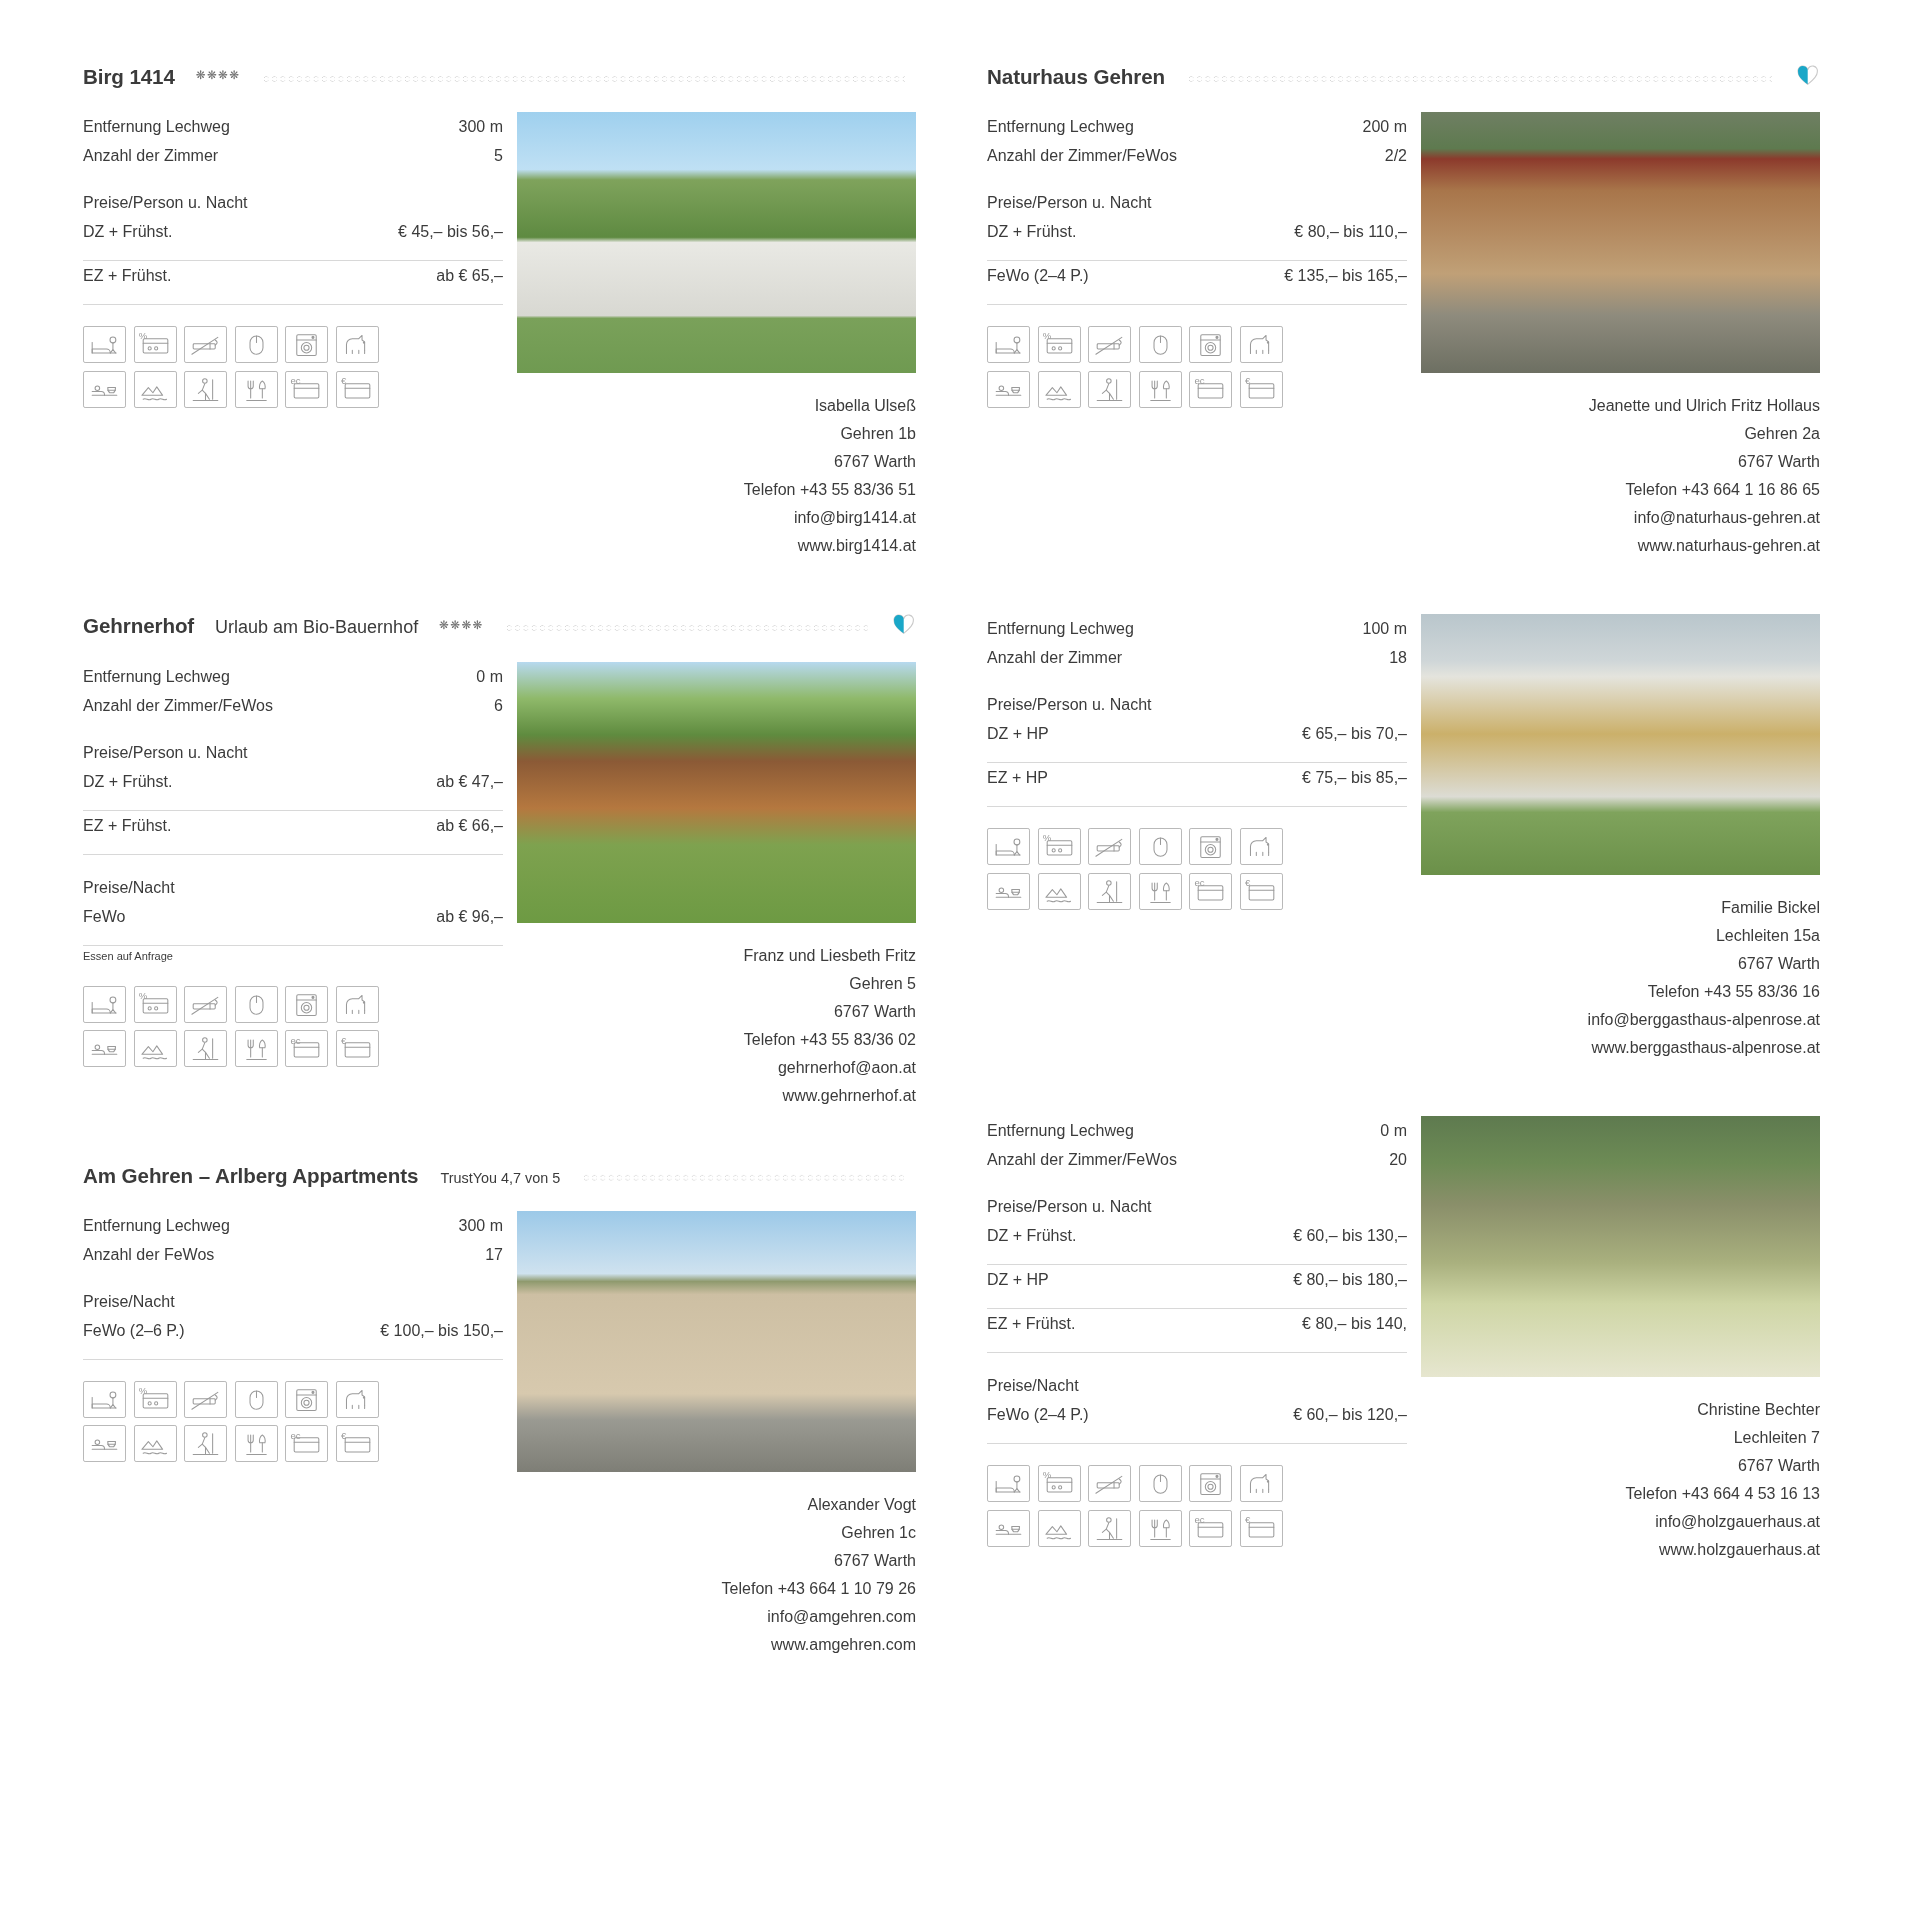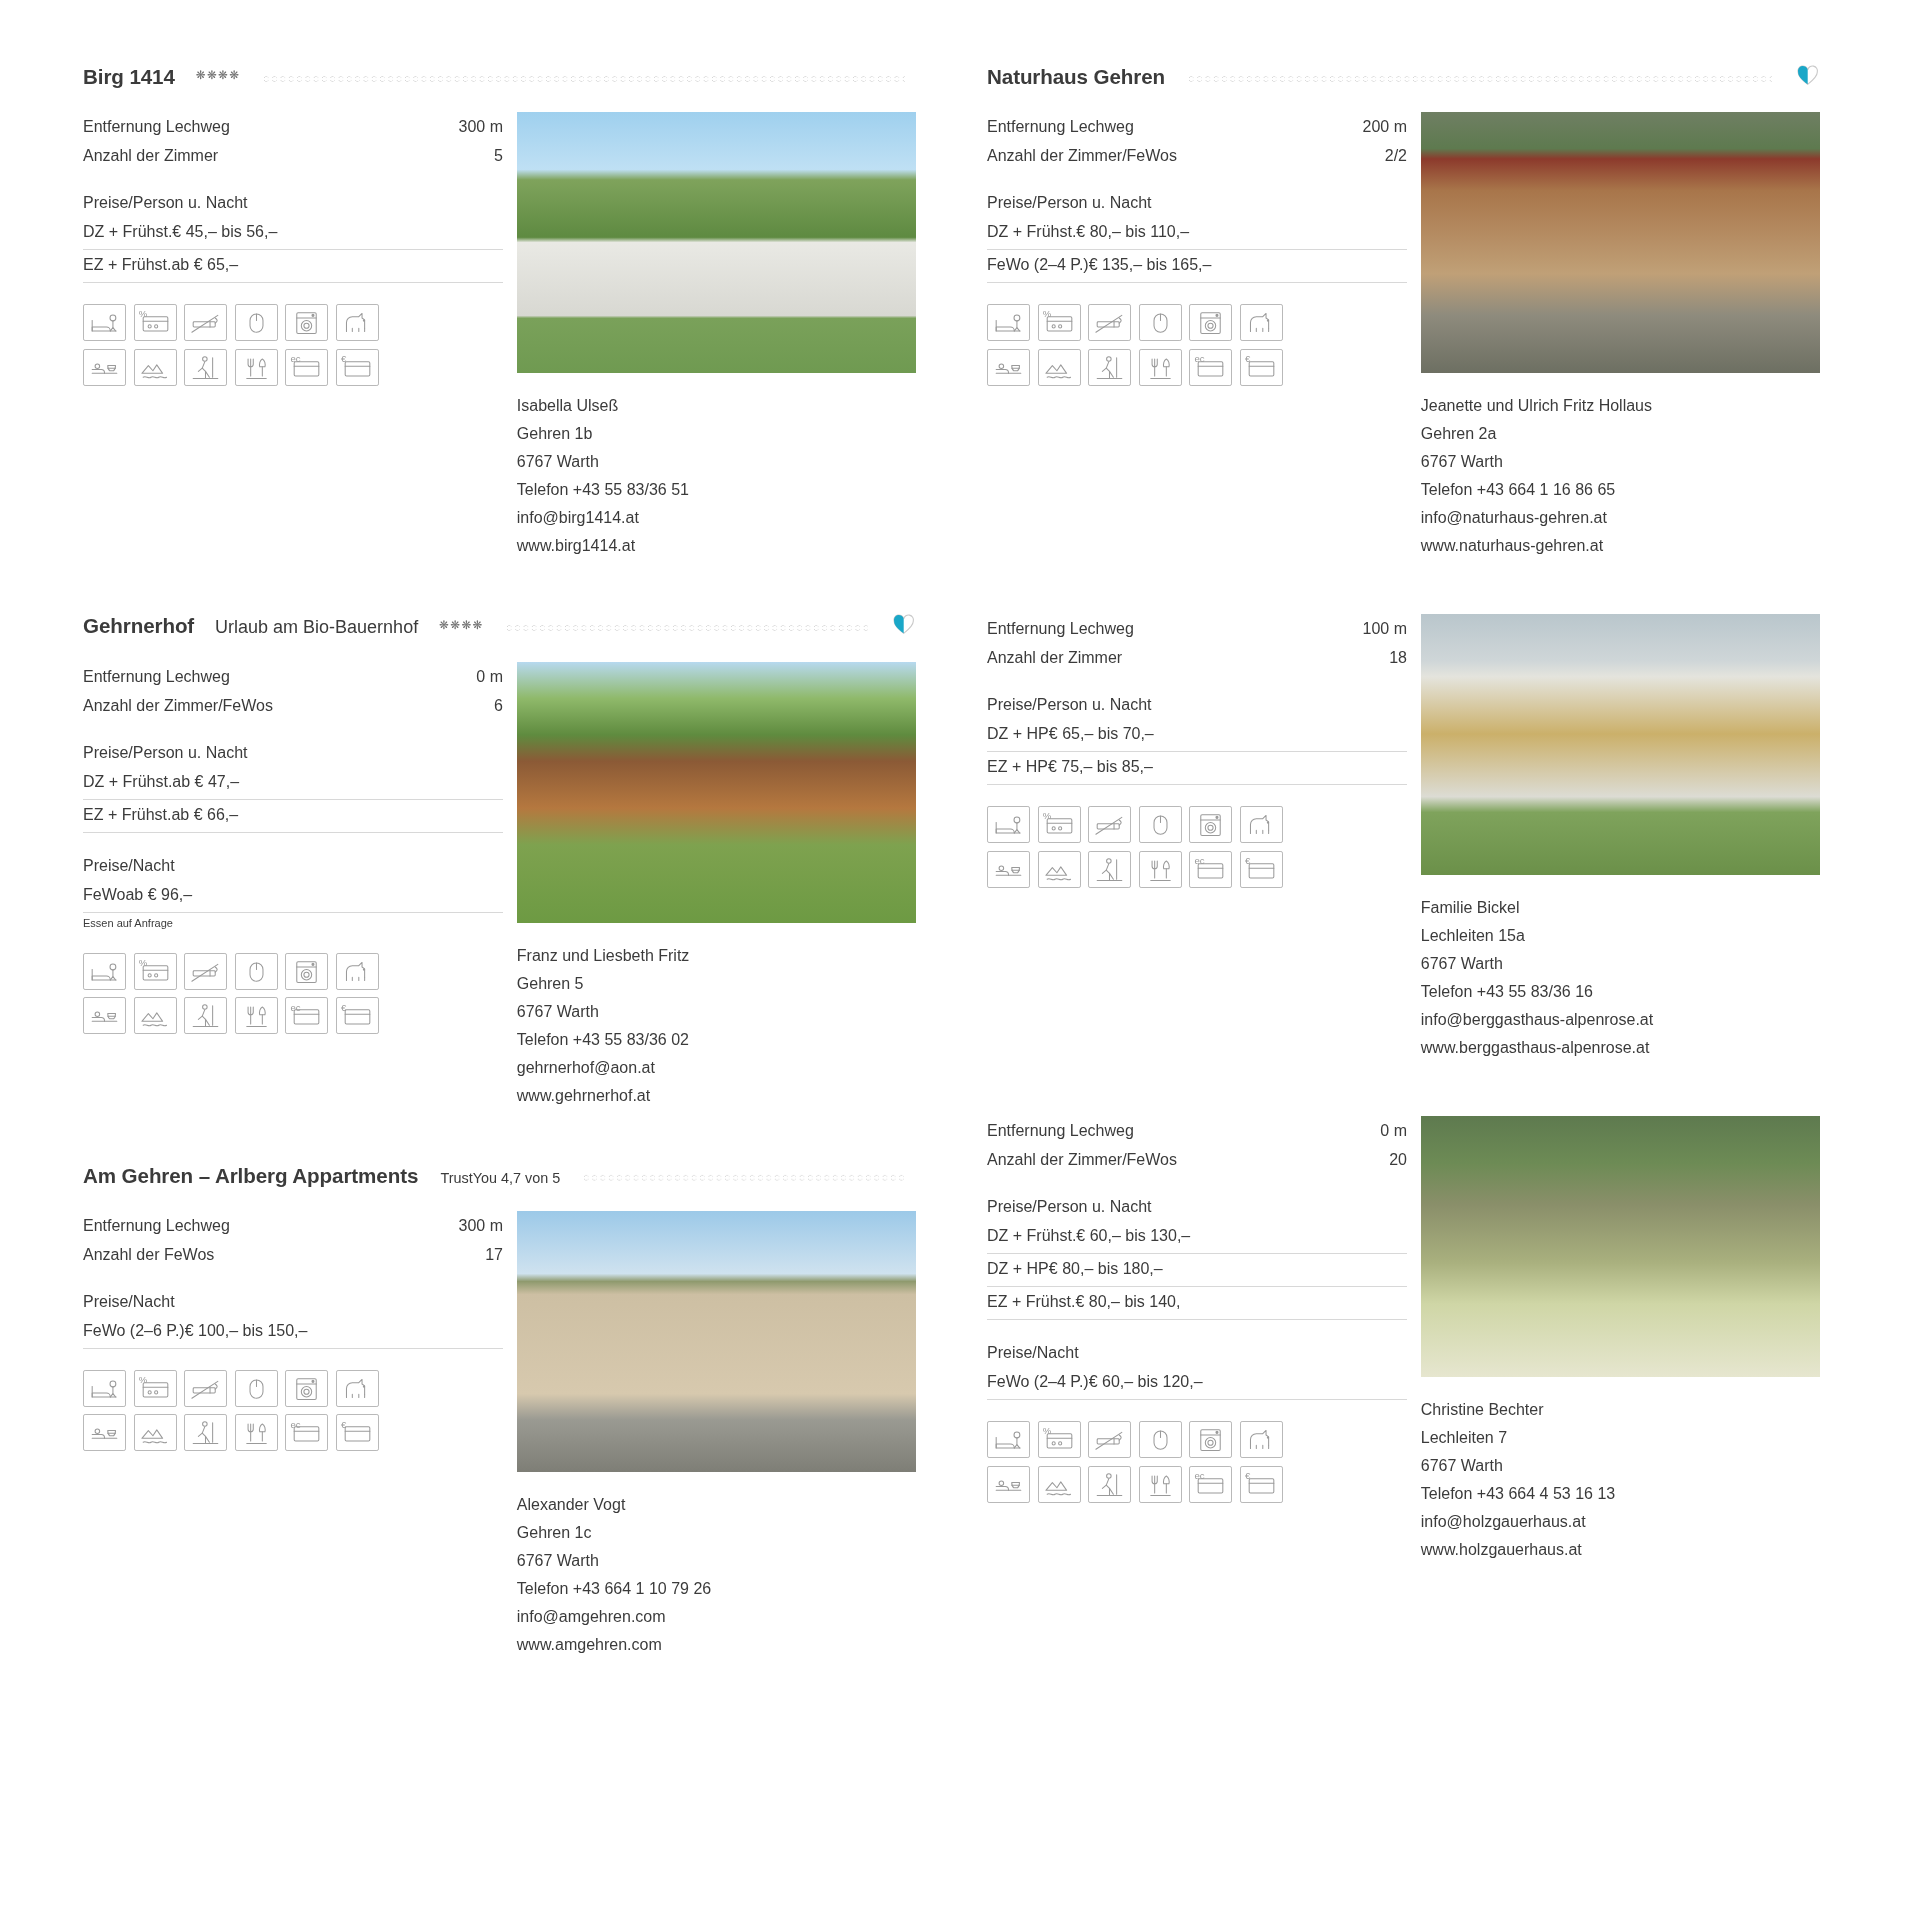--- a/index.html
+++ b/index.html
@@ -98,25 +98,26 @@
   }
   .kv .val { font-variant-numeric: tabular-nums; }
   .gap-sm { height: 18px; }
   .section-label {
     font-size: 16px;
     line-height: 29px;
     color: #3b3b3b;
   }
   .price-row {
     display: flex;
+    justify-content: space-between;
     align-items: baseline;
     font-size: 16px;
     line-height: 30px;
     border-bottom: 0.7px solid #d8d8d8;
-    padding-bottom: 2px;
+    padding-bottom: 13px;
   }
   .price-val { white-space: nowrap; }
   .tiny-note { font-size: 11px; color: #3b3b3b; line-height: 18px; margin-top: 1.4px;}
 
   
   .icons { margin-top: 20.6px; }
   .icon-row { display: flex; gap: 7.6px; margin-bottom: 7.6px; }
   .ibox {
     width: 43px; height: 37px;
     border: 0.7px solid #b9b9b9;
@@ -138,20 +139,21 @@
     height: 261px;
     background: #cfd6cf;
     position: relative;
     overflow: hidden;
   }
   .contact {
     font-size: 16px;
     line-height: 28px;
     color: #3b3b3b;
     margin-top: 19px;
+    text-align: right;
   }
 
   
   .footer {
     position: absolute;
     left: 83px;
     right: 76px;
     bottom: 48px;
     display: flex;
     justify-content: space-between;

